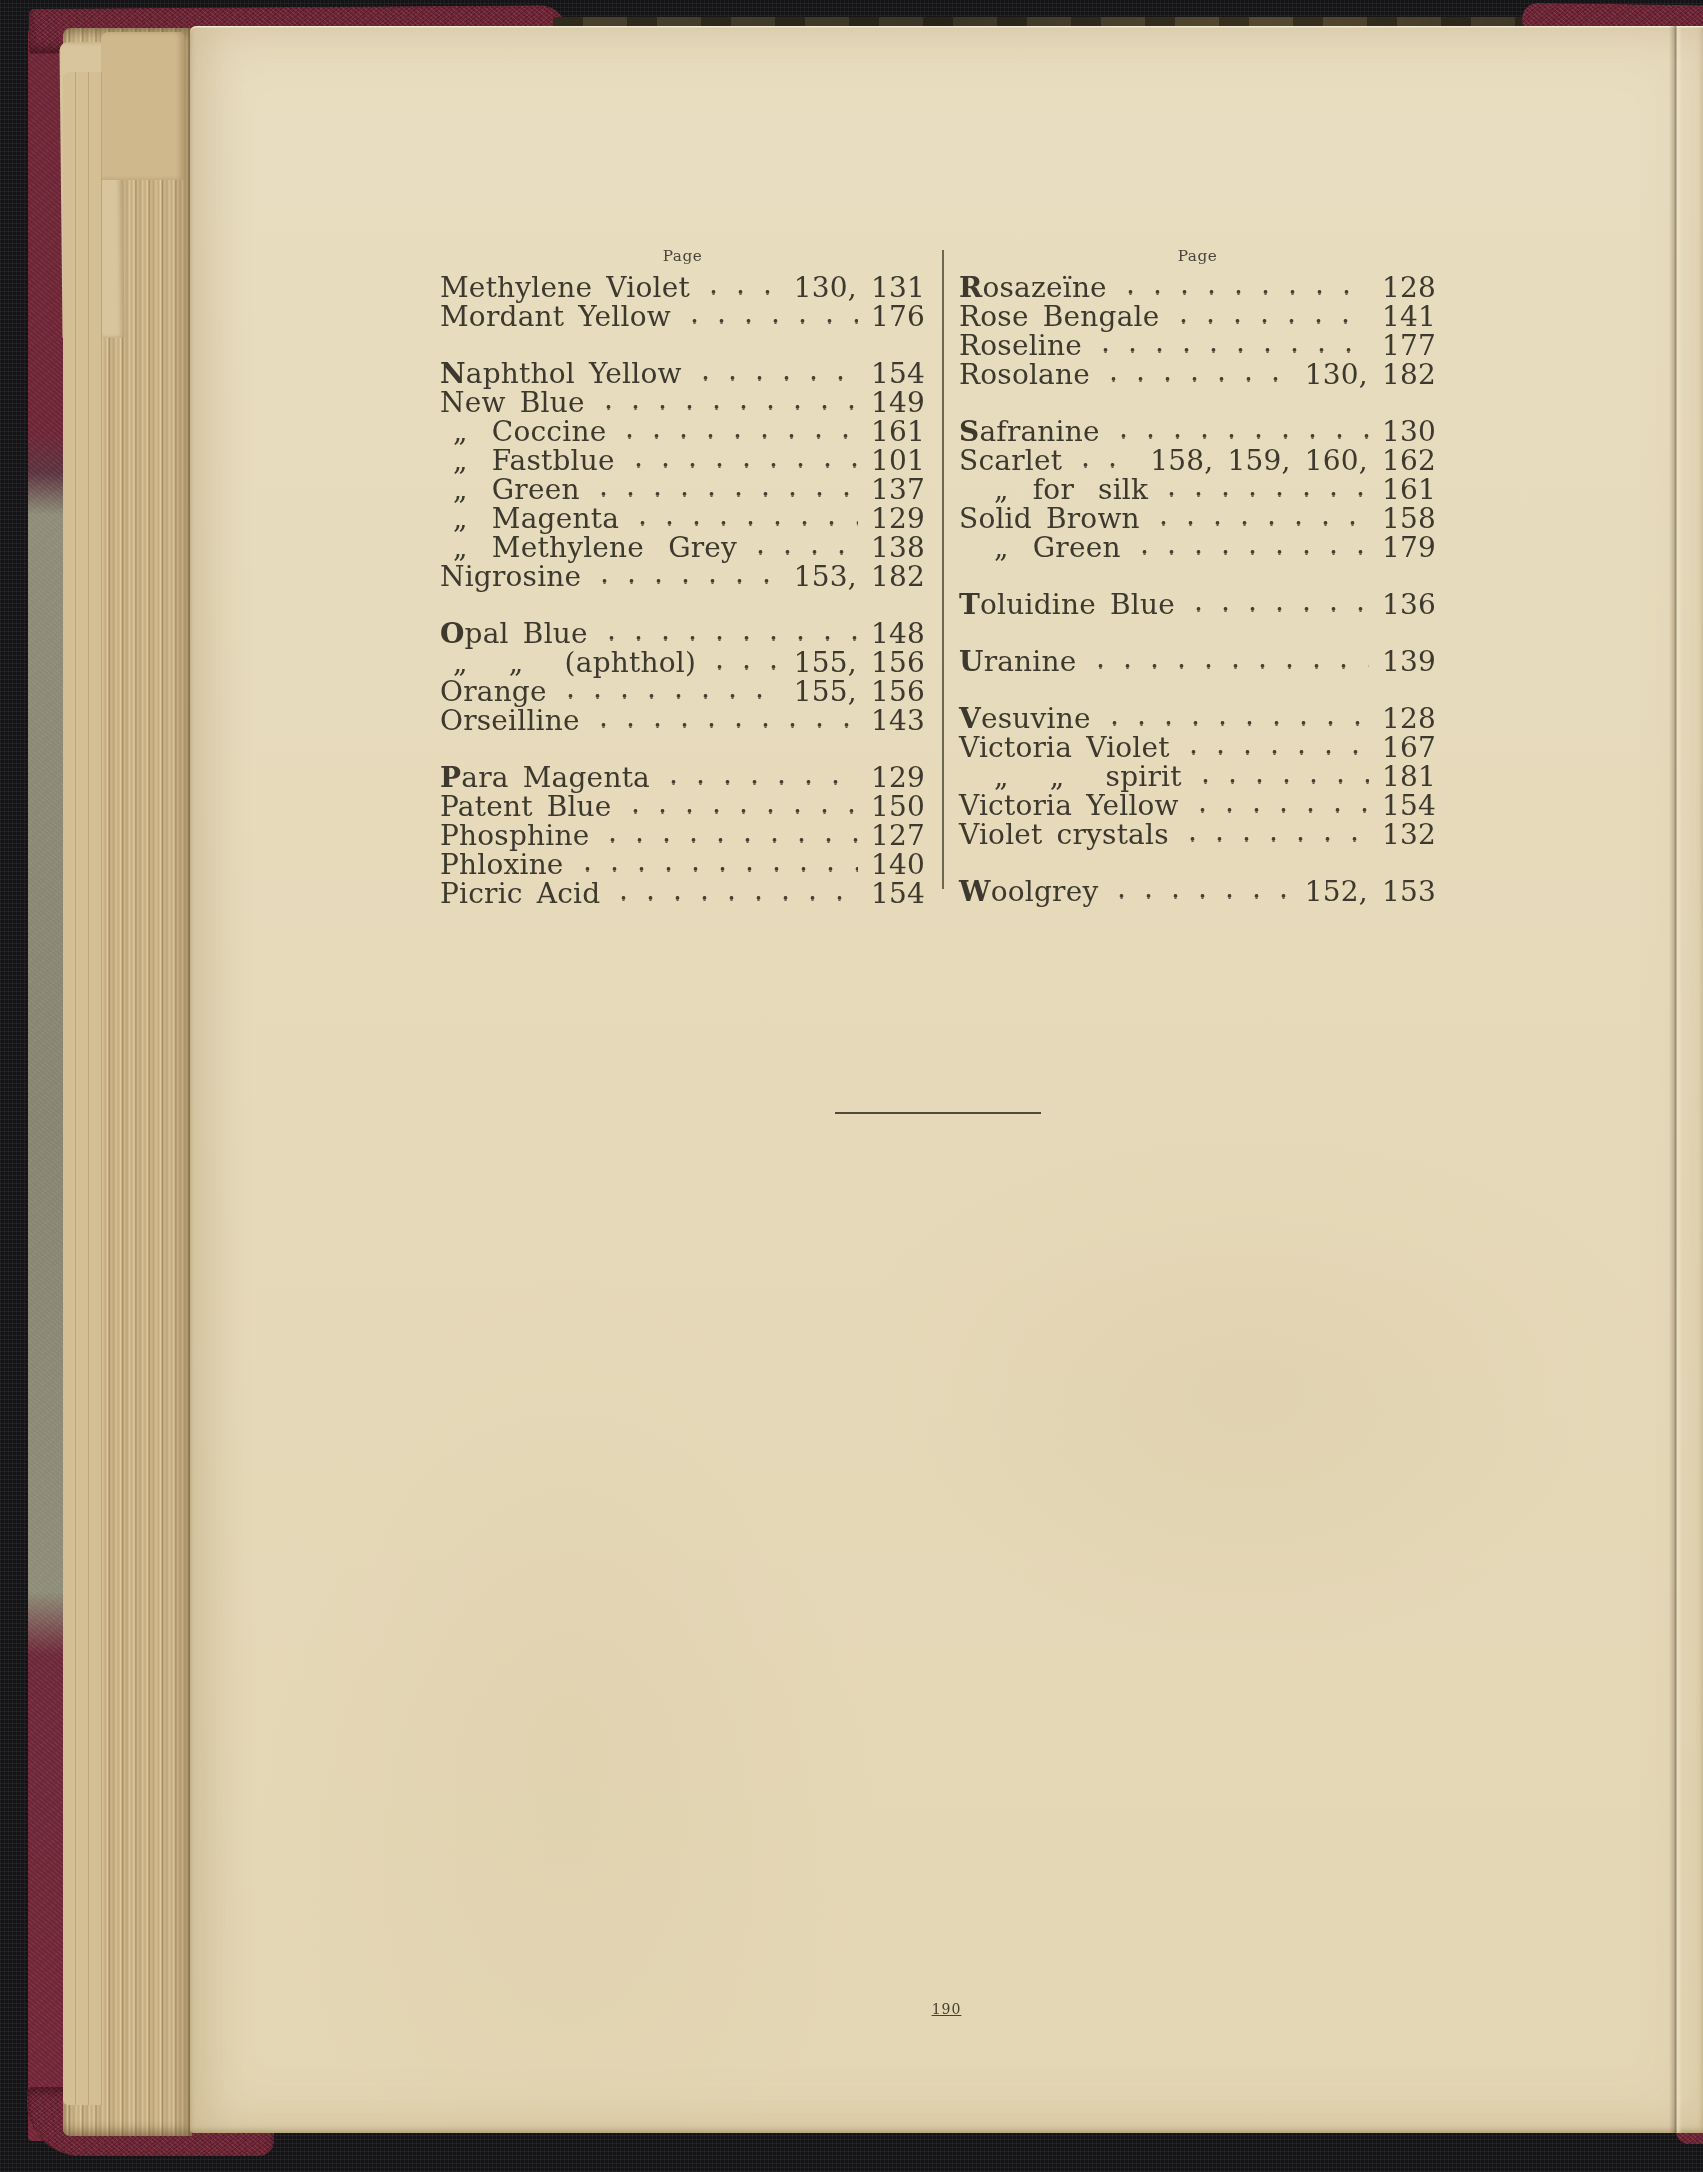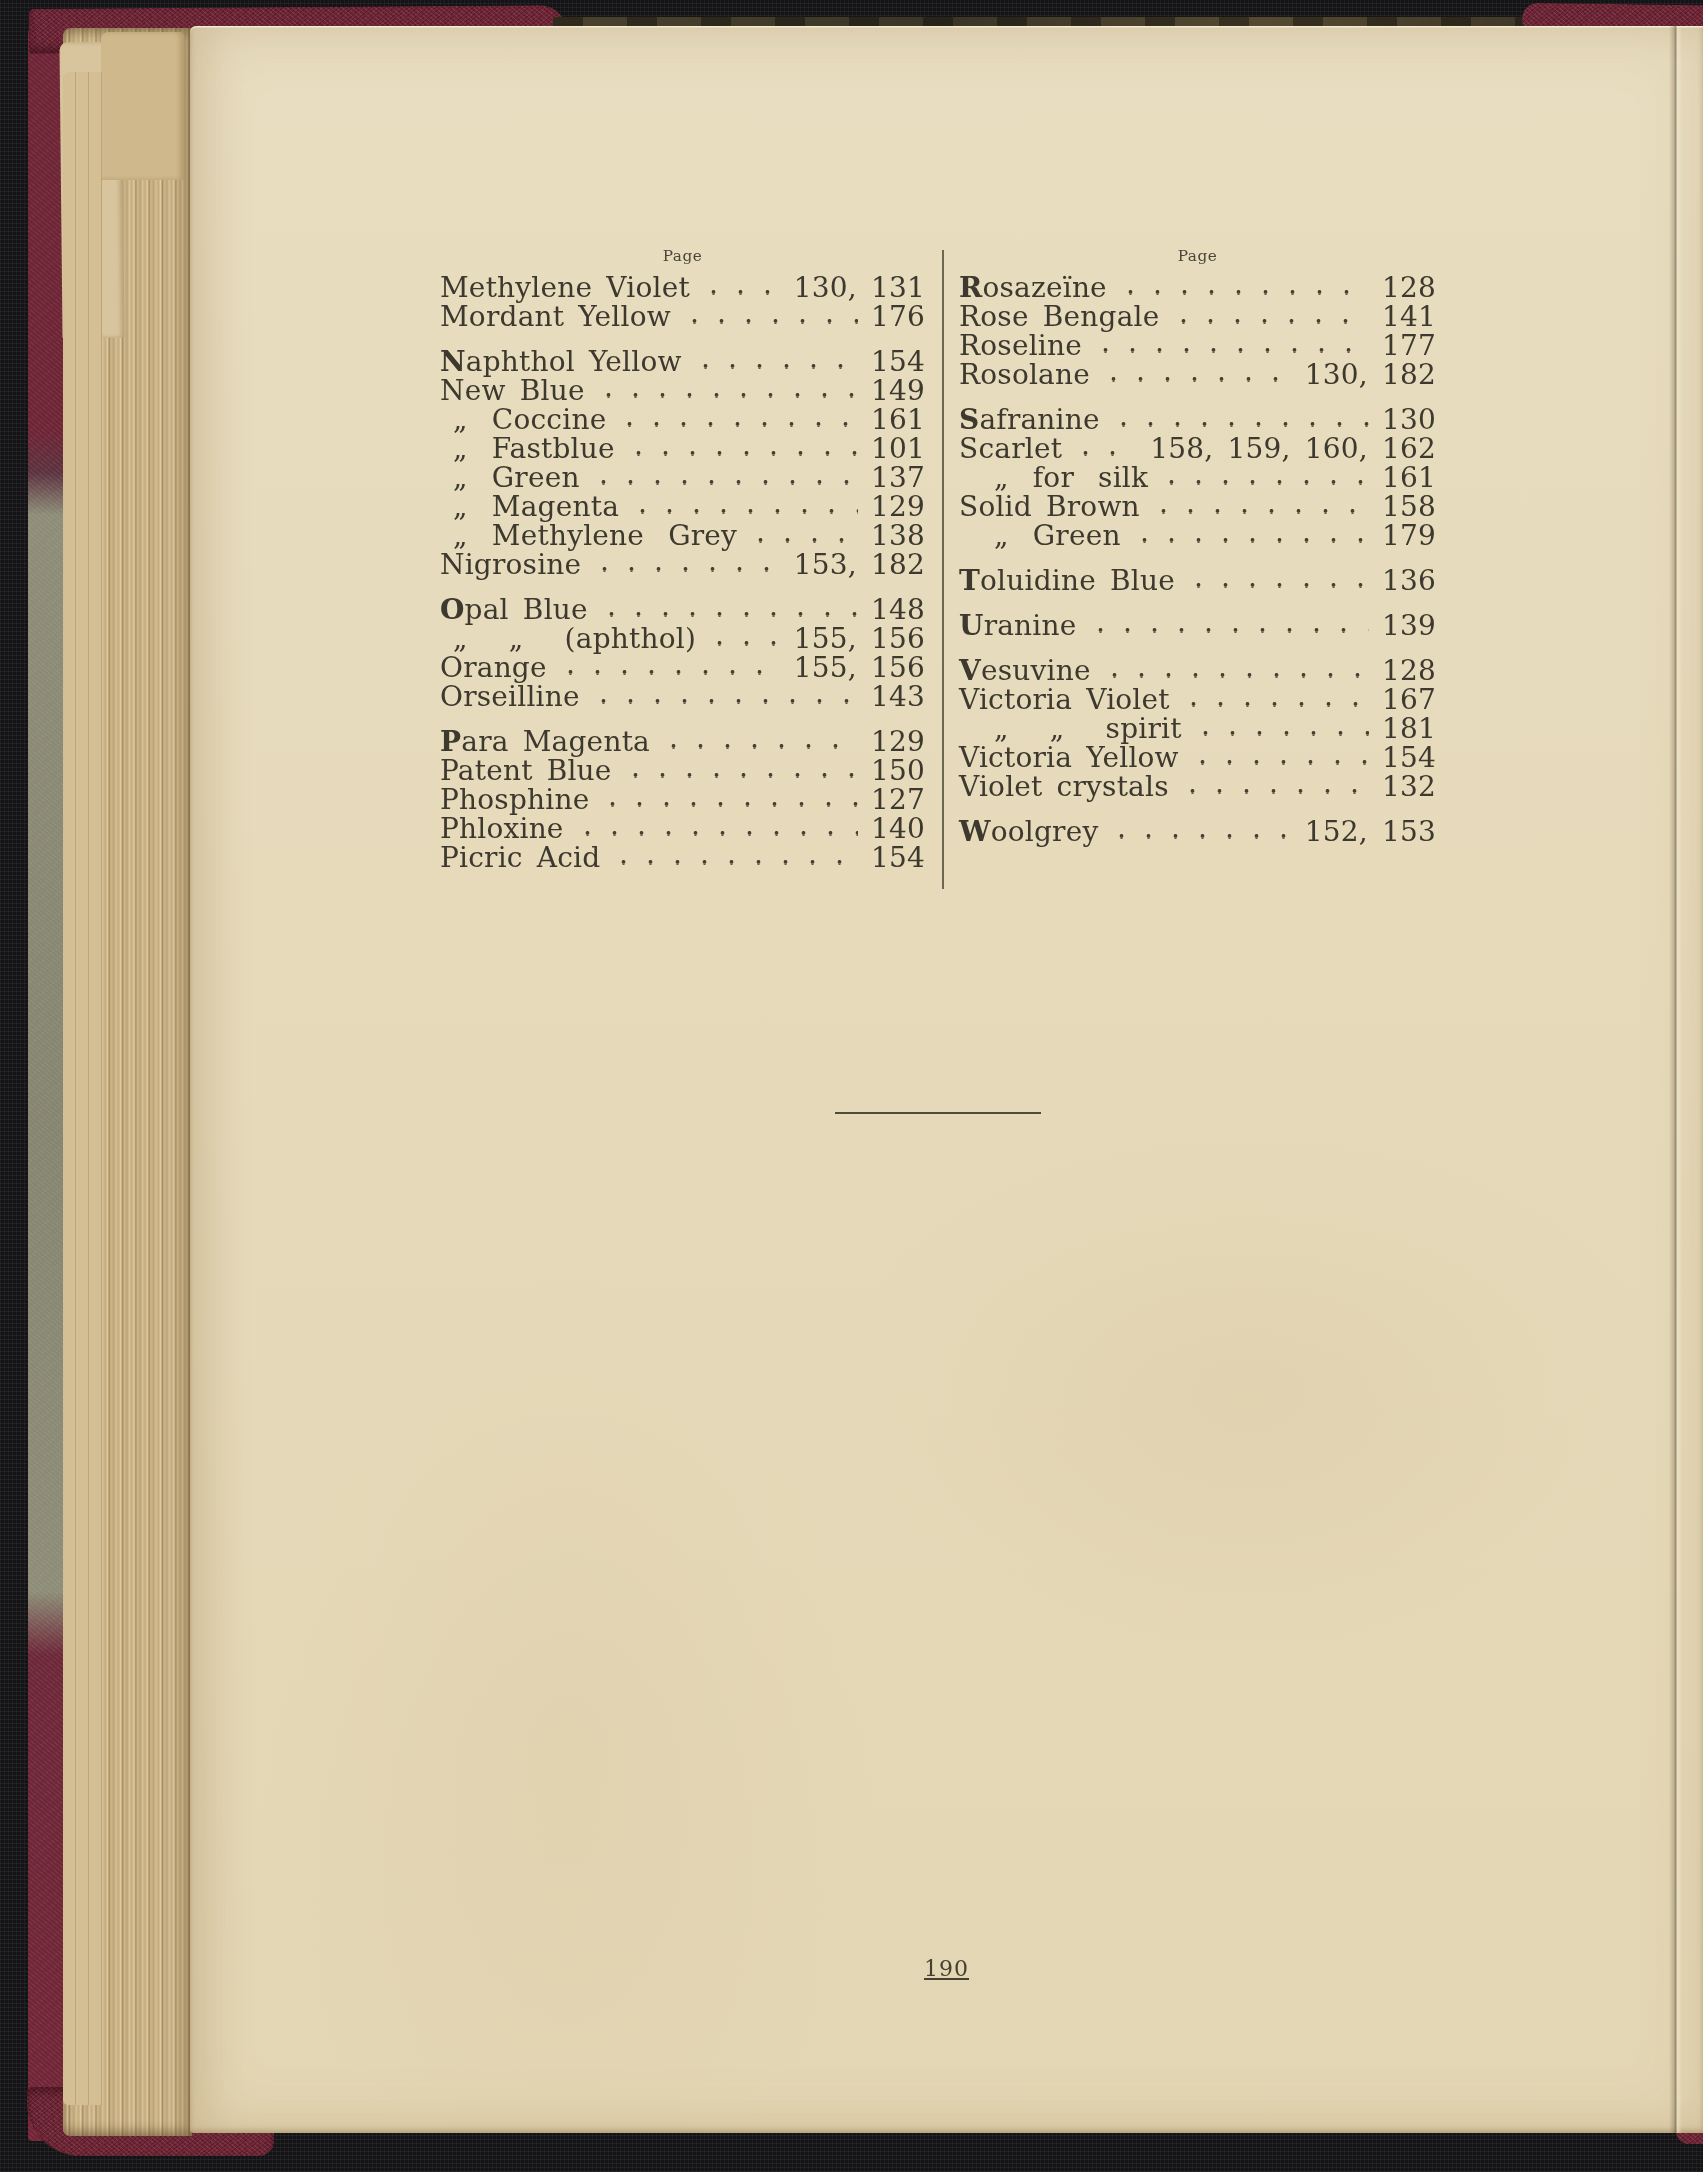--- a/index.html
+++ b/index.html
@@ -83,38 +83,38 @@
       rgba(90,70,40,.26) 38%, rgba(55,42,22,.42) 50%,
       rgba(246,238,214,.5) 66%, rgba(0,0,0,0) 100%);}
   
   .col{ color:#3d392e; }
   .col-header{
     text-align:center; font-size:15.3px; line-height:20px; height:20px;
     color:#4b463a; letter-spacing:0.5px;
   }
   .rows{ margin-top:6px; }
   .group{ margin-top:0; }
-  .group + .group{ margin-top:16px; }
+  .group + .group{ margin-top:28px; }
   .row{ display:flex; align-items:flex-end; height:29px; line-height:26px;
         font-size:28px; letter-spacing:0.2px; word-spacing:5px; }
   .row .name{ white-space:nowrap; }
   .row b{ font-weight:bold; }
   .row .pages{ white-space:nowrap; }
   .leader{ flex:1; height:4.4px; margin:0 13px 6.4px 21px;
     background-image:radial-gradient(circle at 2.5px 2px, #453f31 1.7px, rgba(0,0,0,0) 2.2px);
     background-size:27px 4.4px; background-repeat:repeat-x; background-position:left bottom;
     min-width:0;}
   .sub1 .name{ padding-left:13px; word-spacing:15px; }
   .sub2 .name{ padding-left:13px; word-spacing:32px; }
   .col[data-col="1"] .sub1 .name,
   .col[data-col="1"] .sub2 .name{ padding-left:35px; }
   .divider-v{ left:752px;top:224px;width:1.5px;height:639px;background:#57523f;opacity:.85;}
   .mid-rule{ left:645px;top:1086px;width:206px;height:1.5px;background:#4f4a3a;}
-  .folio{ left:0;top:1930px;width:100%;text-align:center;
-          font-size:22px;letter-spacing:1px;color:#45402f;text-decoration:underline;}
+  .folio{ left:0;top:1975px;width:100%;text-align:center;
+          font-size:14px;letter-spacing:1px;color:#45402f;text-decoration:underline;}
 </style>
 </head>
 <body>
 
 <div class="abs cover-left-strip"></div>
 <div class="abs maroon cover-topleft"></div>
 <div class="abs cover-topmid"></div>
 <div class="abs maroon cover-topright"></div>
 <div class="abs maroon cover-bottomleft"></div>
 <div class="abs maroon cover-bottomright"></div>

